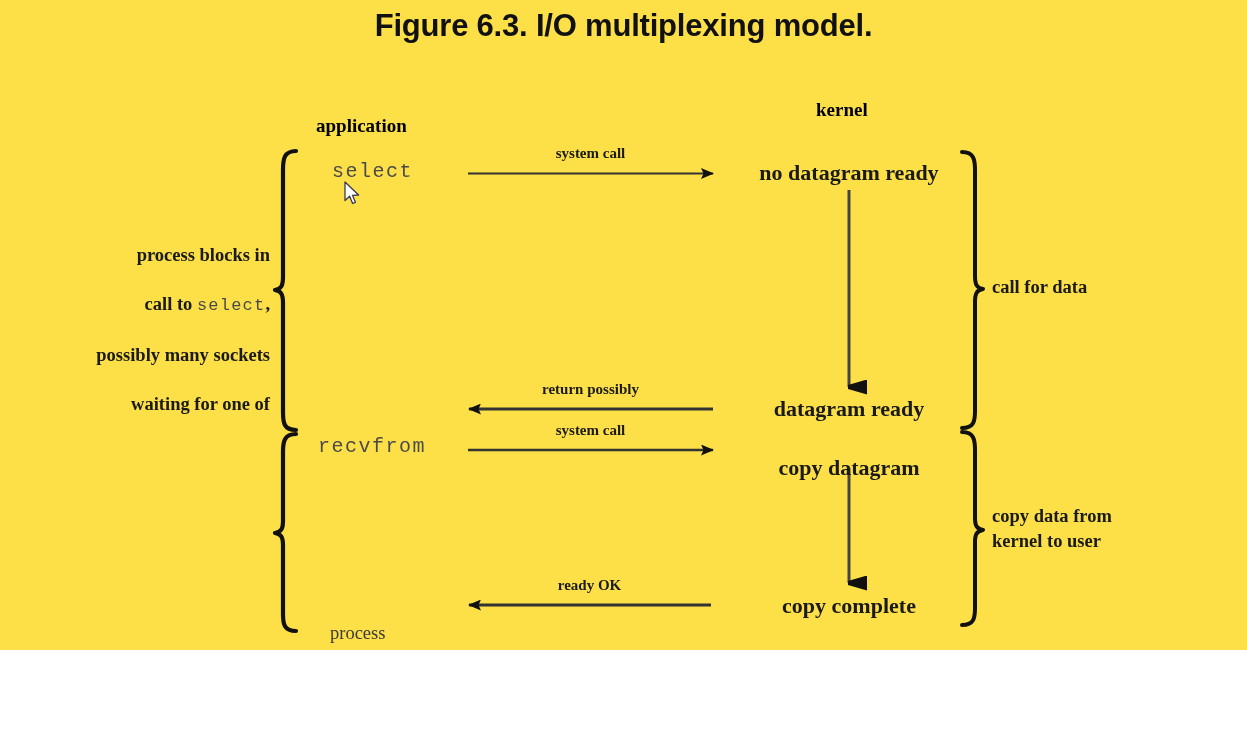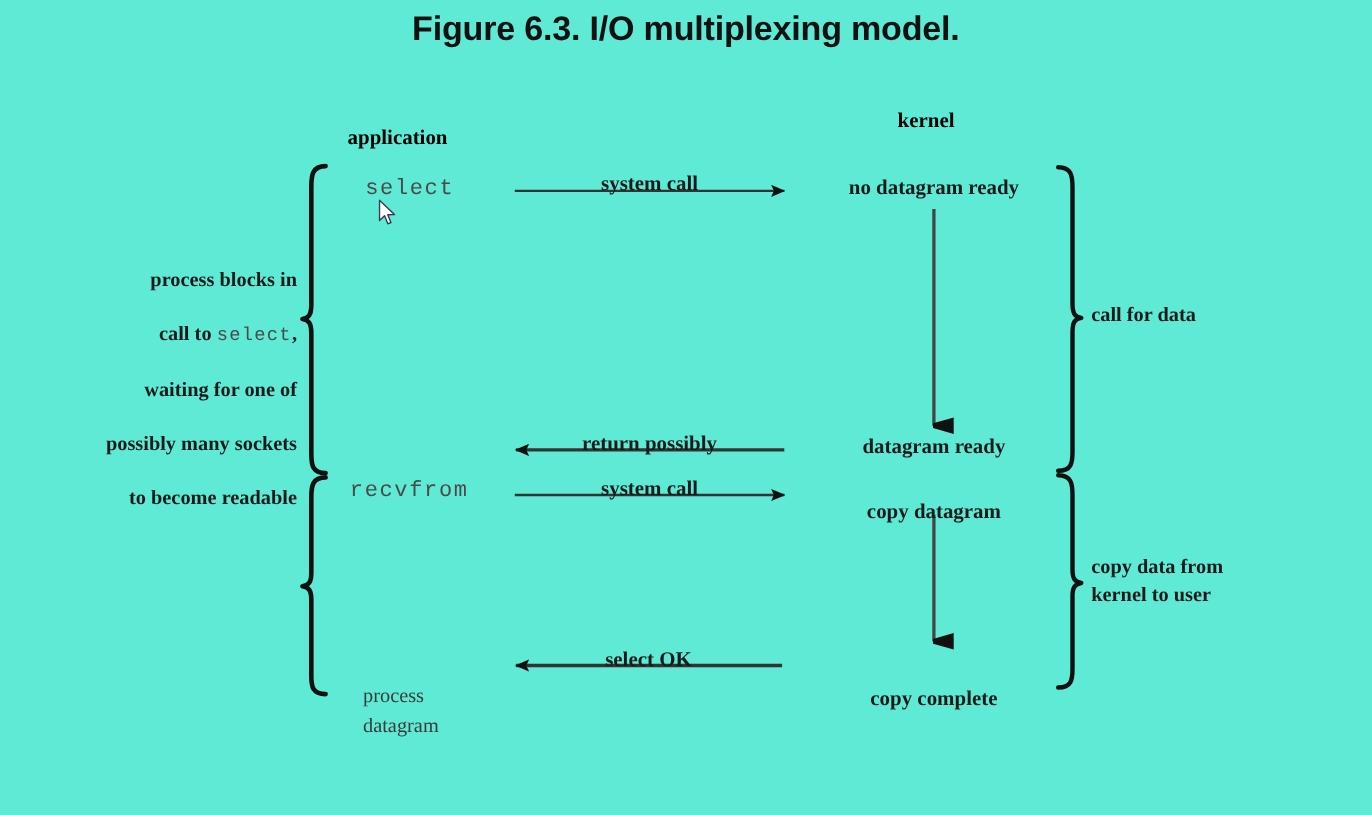--- a/index.html
+++ b/index.html
@@ -4,22 +4,22 @@
 <title>Figure 6.3 I/O multiplexing model</title>
 <style>
   html, body {
     margin: 0;
     padding: 0;
     background: #ffffff;
   }
   #figure-root {
     position: relative;
     width: 1247px;
-    height: 741px;
-    background: #5eead4;
+    height: 650px;
+    background: #fde047;
     overflow: hidden;
     font-family: "Liberation Serif", "DejaVu Serif", serif;
     color: #000000;
   }
 
   
   .fig-title {
     position: absolute;
     left: 0;
     top: 8px;
@@ -60,25 +60,24 @@
     font-family: "Liberation Mono", "DejaVu Sans Mono", monospace;
     font-size: 20px;
     letter-spacing: 1.5px;
     color: #4a4a4a;
     white-space: nowrap;
   }
   .arrow-label {
     position: absolute;
     font-family: "Liberation Serif", "DejaVu Serif", serif;
     font-weight: bold;
-    font-size: 19px;
+    font-size: 15px;
     color: #1a1a1a;
     white-space: nowrap;
     text-align: center;
-    margin-top: 12px;
   }
 
   
   .annot-left {
     position: absolute;
     text-align: right;
     font-family: "Liberation Serif", "DejaVu Serif", serif;
     font-weight: bold;
     font-size: 18.5px;
     line-height: 24.5px;
@@ -101,21 +100,21 @@
     line-height: 24.5px;
     color: #1a1a1a;
     white-space: pre-line;
   }
 
   
   .kernel-state {
     position: absolute;
     font-family: "Liberation Serif", "DejaVu Serif", serif;
     font-weight: bold;
-    font-size: 19px;
+    font-size: 22px;
     color: #1a1a1a;
     white-space: nowrap;
     text-align: center;
     transform: translateX(-50%);
   }
 
   
   #diagram-svg {
     position: absolute;
     left: 0;
@@ -228,36 +227,35 @@
 
   <div class="serif-label" style="left:330px; top:620px; font-size:18.5px; line-height:27px; color:#3a3a3a;">process
 datagram</div>
 
   <div class="arrow-label" style="left:468px; top:145px; width:245px;">system call</div>
 
   <div class="arrow-label" style="left:468px; top:381px; width:245px;">return possibly</div>
 
   <div class="arrow-label" style="left:468px; top:422px; width:245px;">system call</div>
 
-  <div class="arrow-label" style="left:468px; top:577px; width:243px;">select OK</div>
+  <div class="arrow-label" style="left:468px; top:577px; width:243px;">ready OK</div>
 
   <div class="kernel-state" style="left:849px; top:160px;">no datagram ready</div>
 
   <div class="kernel-state" style="left:849px; top:396px;">datagram ready</div>
 
   <div class="kernel-state" style="left:849px; top:436px;margin-top:19px;">copy datagram</div>
 
-  <div class="kernel-state" style="left:849px; top:593px;margin-top:32px;">copy complete</div>
+  <div class="kernel-state" style="left:849px; top:593px;">copy complete</div>
 
   <div class="annot-left" style="left:40px; top:218px; width:230px;">
     <div>process blocks in</div>
     <div><span>call to </span><span class="mono-inline">select</span><span>,</span></div>
+    <div>possibly many sockets</div>
     <div>waiting for one of</div>
-    <div>possibly many sockets</div>
-    <div>to become readable</div>
   </div>
 
 
   <div class="annot-right" style="left:992px; top:275px; width:220px;">call for data</div>
 
   <div class="annot-right" style="left:992px; top:504px; width:220px;">copy data from
 kernel to user</div>
 
   <svg id="mouse-cursor" viewBox="0 0 18 26">
     <path d="M1,1 L1,19.5 L5.6,15.2 L8.6,22.5 L11.4,21.3 L8.5,14.3 L14.6,14.0 Z" fill="#ffffff" stroke="#3a3a55" stroke-width="1.3" stroke-linejoin="round"></path>

